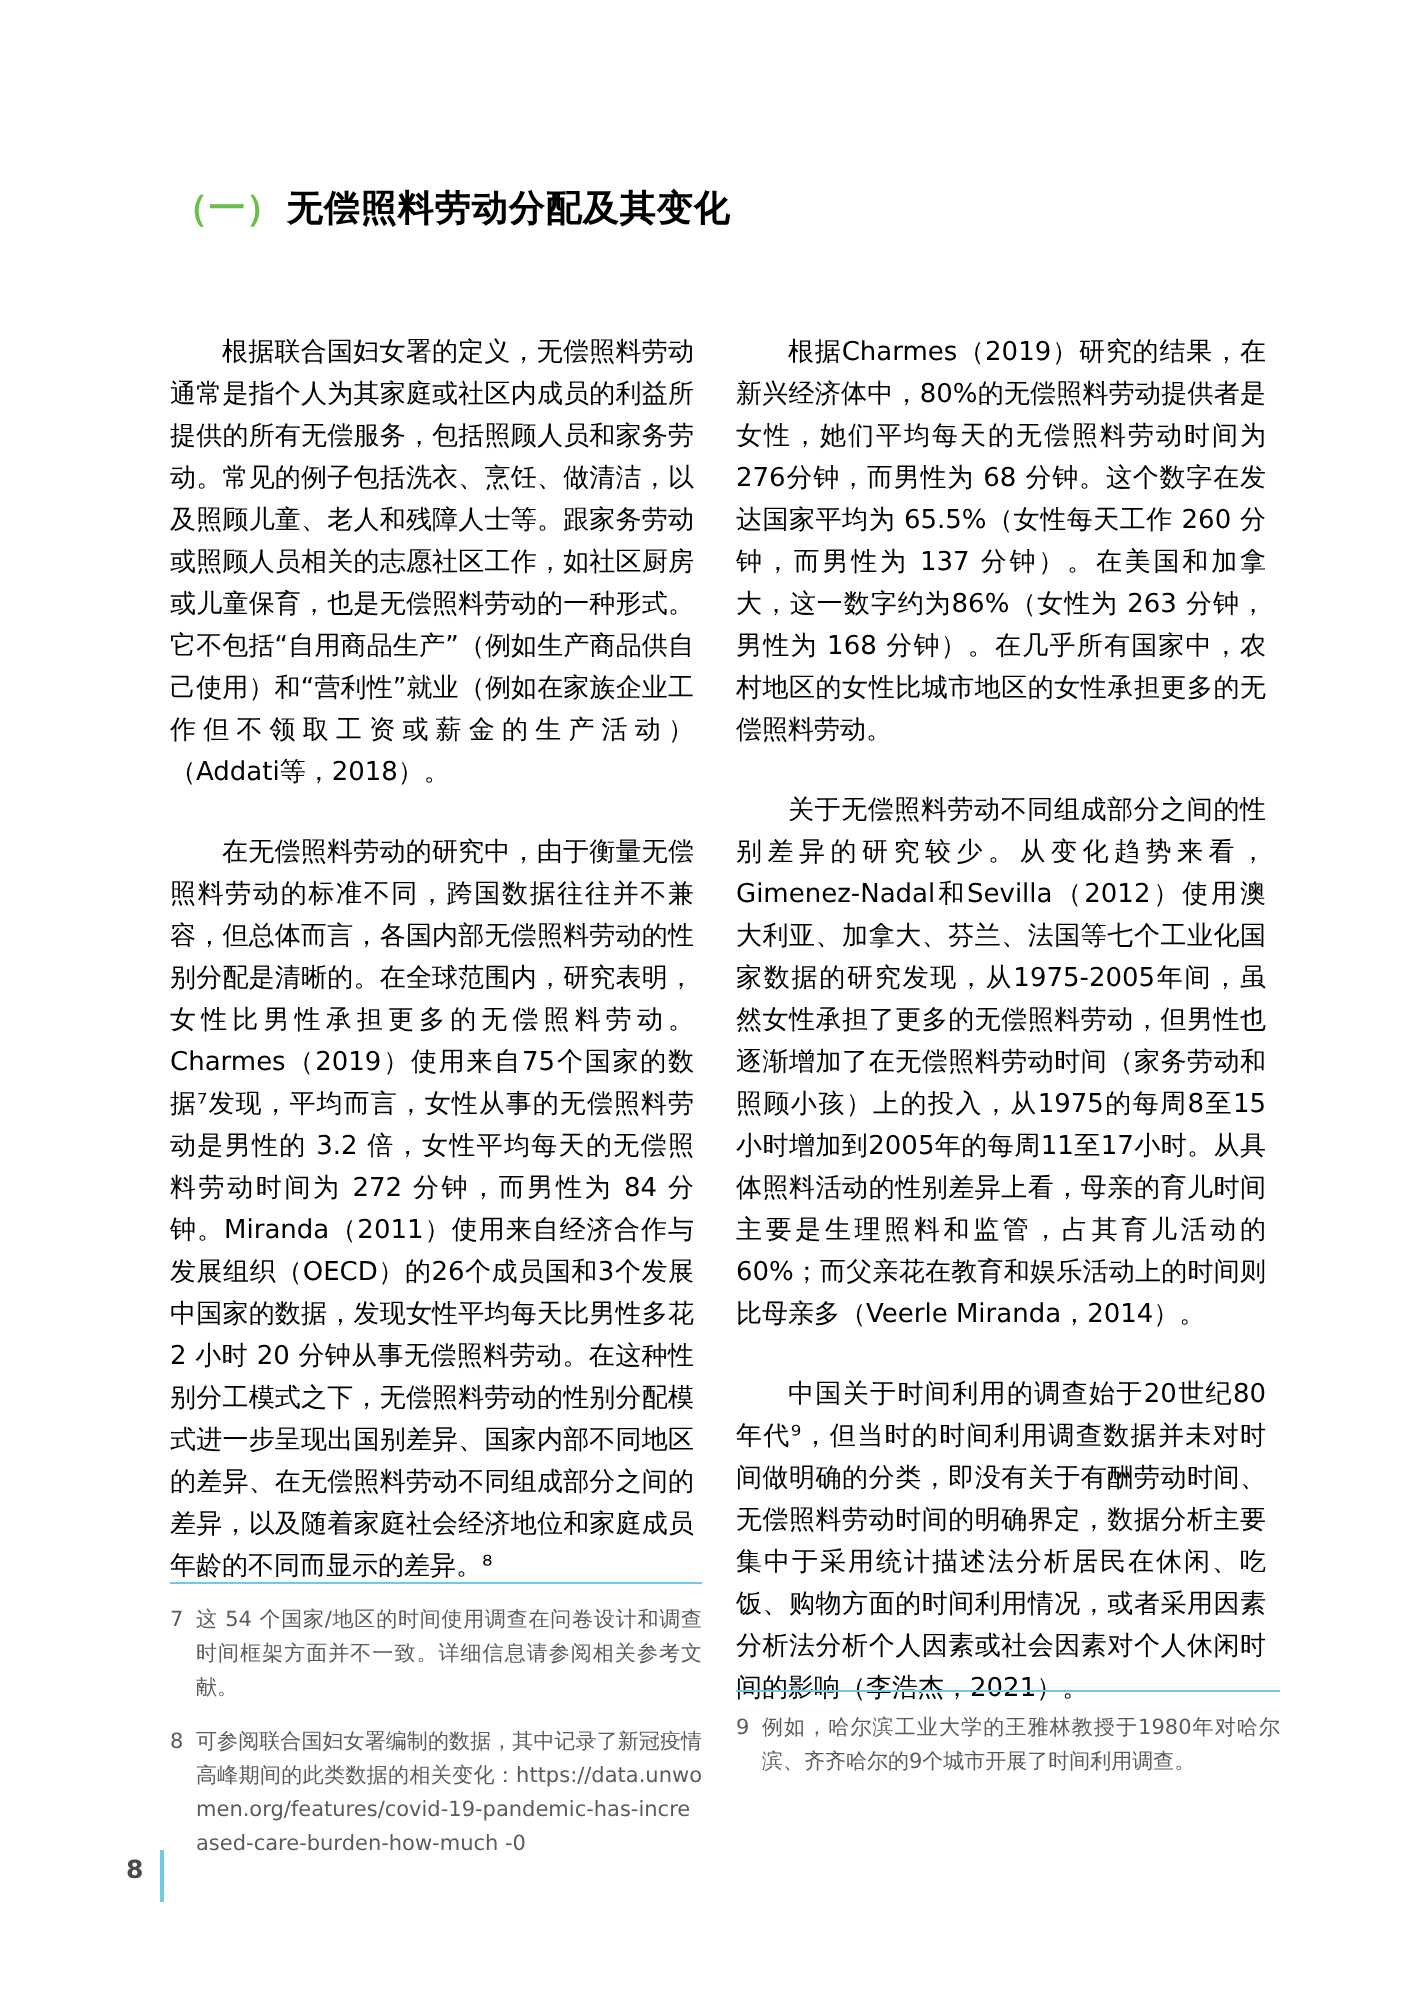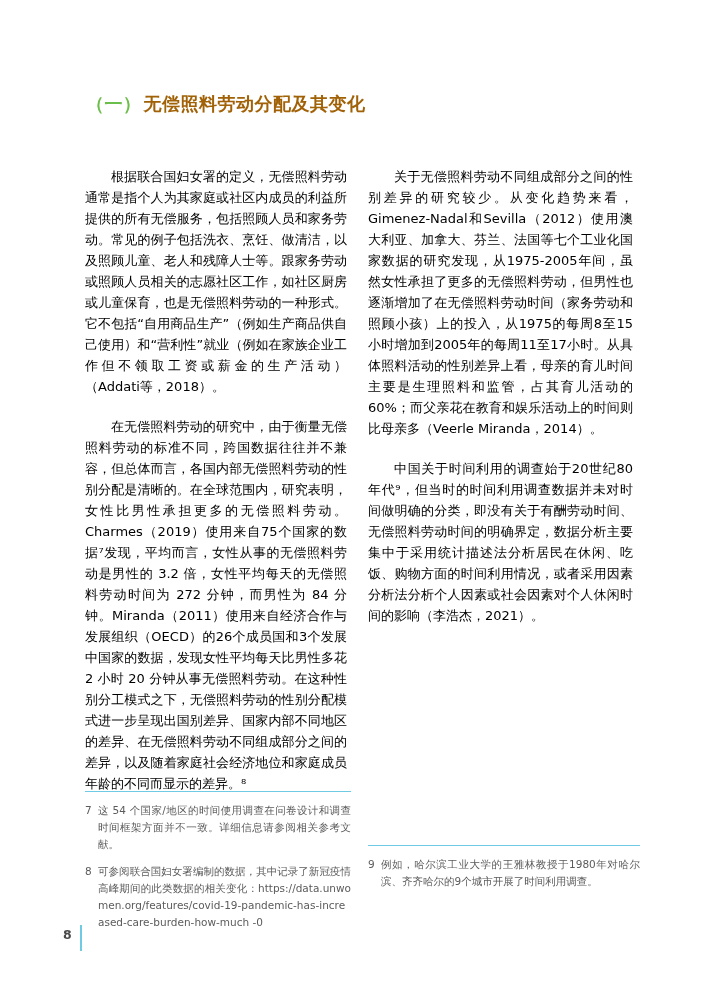--- a/index.html
+++ b/index.html
@@ -16,21 +16,21 @@
     position: absolute;
     left: 86px;
     top: 92px;
     margin: 0;
     font-size: 18px;
     font-weight: bold;
     letter-spacing: 0.5px;
     white-space: nowrap;
   }
   .h-num   { color: #6cbe4b; }
-  .h-title { color: #a16207; margin-left: 2px; }
+  .h-title { color: #000000; margin-left: 2px; }
 
   .col {
     position: absolute;
     top: 166px;
     text-align: justify;
     font-size: 13px;
     line-height: 21px;
     color: #000000;
   }
   .col p {
@@ -83,20 +83,21 @@
   <h1 class="heading">
     <span class="h-num">（一）</span><span class="h-title">无偿照料劳动分配及其变化</span>
   </h1>
 
   <div class="col col-left">
     <p>根据联合国妇女署的定义，无偿照料劳动通常是指个人为其家庭或社区内成员的利益所提供的所有无偿服务，包括照顾人员和家务劳动。常见的例子包括洗衣、烹饪、做清洁，以及照顾儿童、老人和残障人士等。跟家务劳动或照顾人员相关的志愿社区工作，如社区厨房或儿童保育，也是无偿照料劳动的一种形式。它不包括“自用商品生产”（例如生产商品供自己使用）和“营利性”就业（例如在家族企业工作但不领取工资或薪金的生产活动）（Addati等，2018）。</p>
     <p>在无偿照料劳动的研究中，由于衡量无偿照料劳动的标准不同，跨国数据往往并不兼容，但总体而言，各国内部无偿照料劳动的性别分配是清晰的。在全球范围内，研究表明，女性比男性承担更多的无偿照料劳动。Charmes（2019）使用来自75个国家的数据⁷发现，平均而言，女性从事的无偿照料劳动是男性的 3.2 倍，女性平均每天的无偿照料劳动时间为 272 分钟，而男性为 84 分钟。Miranda（2011）使用来自经济合作与发展组织（OECD）的26个成员国和3个发展中国家的数据，发现女性平均每天比男性多花 2 小时 20 分钟从事无偿照料劳动。在这种性别分工模式之下，无偿照料劳动的性别分配模式进一步呈现出国别差异、国家内部不同地区的差异、在无偿照料劳动不同组成部分之间的差异，以及随着家庭社会经济地位和家庭成员年龄的不同而显示的差异。⁸</p>
   </div>
 
   <div class="col col-right">
+    <p>根据Charmes（2019）研究的结果，在新兴经济体中，80%的无偿照料劳动提供者是女性，她们平均每天的无偿照料劳动时间为276分钟，而男性为 68 分钟。这个数字在发达国家平均为 65.5%（女性每天工作 260 分钟，而男性为 137 分钟）。在美国和加拿大，这一数字约为86%（女性为 263 分钟，男性为 168 分钟）。在几乎所有国家中，农村地区的女性比城市地区的女性承担更多的无偿照料劳动。</p>
     <p>关于无偿照料劳动不同组成部分之间的性别差异的研究较少。从变化趋势来看，Gimenez-Nadal和Sevilla（2012）使用澳大利亚、加拿大、芬兰、法国等七个工业化国家数据的研究发现，从1975-2005年间，虽然女性承担了更多的无偿照料劳动，但男性也逐渐增加了在无偿照料劳动时间（家务劳动和照顾小孩）上的投入，从1975的每周8至15小时增加到2005年的每周11至17小时。从具体照料活动的性别差异上看，母亲的育儿时间主要是生理照料和监管，占其育儿活动的60%；而父亲花在教育和娱乐活动上的时间则比母亲多（Veerle Miranda，2014）。</p>
     <p>中国关于时间利用的调查始于20世纪80年代⁹，但当时的时间利用调查数据并未对时间做明确的分类，即没有关于有酬劳动时间、无偿照料劳动时间的明确界定，数据分析主要集中于采用统计描述法分析居民在休闲、吃饭、购物方面的时间利用情况，或者采用因素分析法分析个人因素或社会因素对个人休闲时间的影响（李浩杰，2021）。</p>
   </div>
 
   <div class="footnotes fn-left">
     <div class="fn">
       <span class="fn-num">7</span>
       <span class="fn-text">这 54 个国家/地区的时间使用调查在问卷设计和调查时间框架方面并不一致。详细信息请参阅相关参考文献。</span>
     </div>
     <div class="fn">

